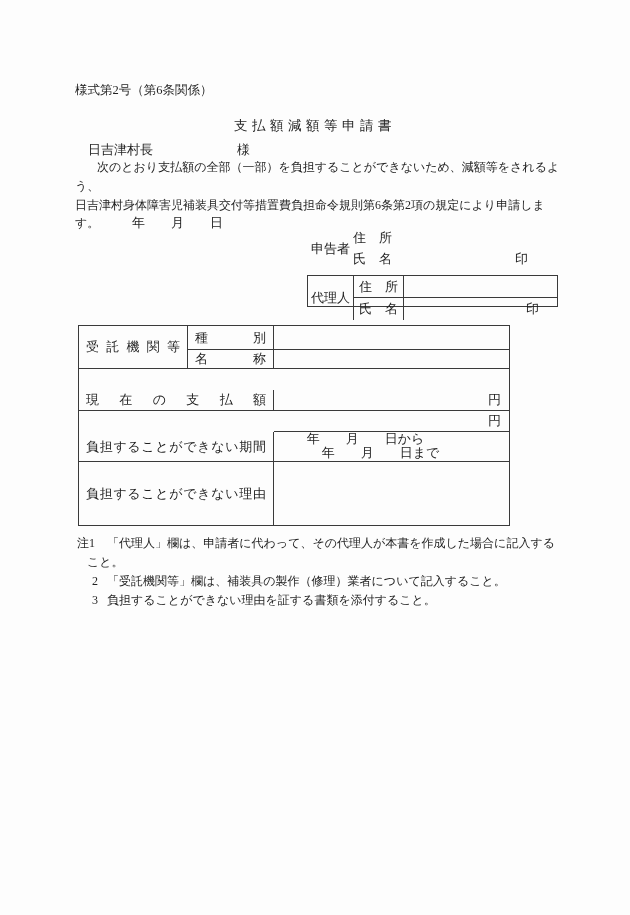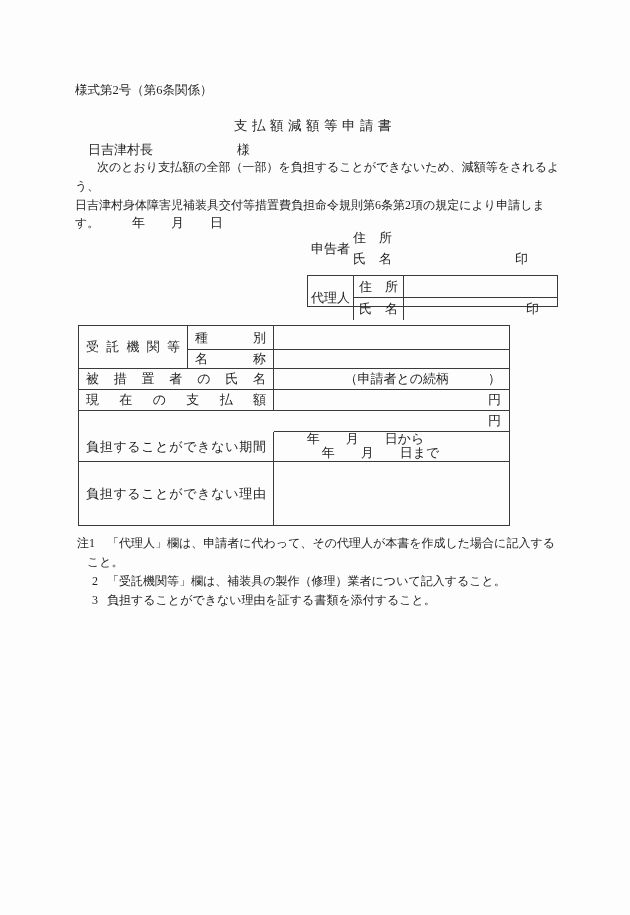--- a/index.html
+++ b/index.html
@@ -138,24 +138,20 @@
     </div>
     <div class="mt-type bR bB lblcell">
       <div class="just">種別</div>
     </div>
     <div class="mt-type-val bB"></div>
     <div class="mt-name bR bB lblcell">
       <div class="just">名称</div>
     </div>
     <div class="mt-name-val bB"></div>
 
-    <div class="mt-person bR bB lblcell">
-      <div class="just">被措置者の氏名</div>
-    </div>
-    <div class="mt-person-val bB valR">（申請者との続柄　　　）</div>
 
     <div class="mt-current bR bB lblcell">
       <div class="just">現在の支払額</div>
     </div>
     <div class="mt-current-val bB valR">
       <span>円</span>
     </div>
 
     <div class="mt-amount-val bB valR">
       <span>円</span>

